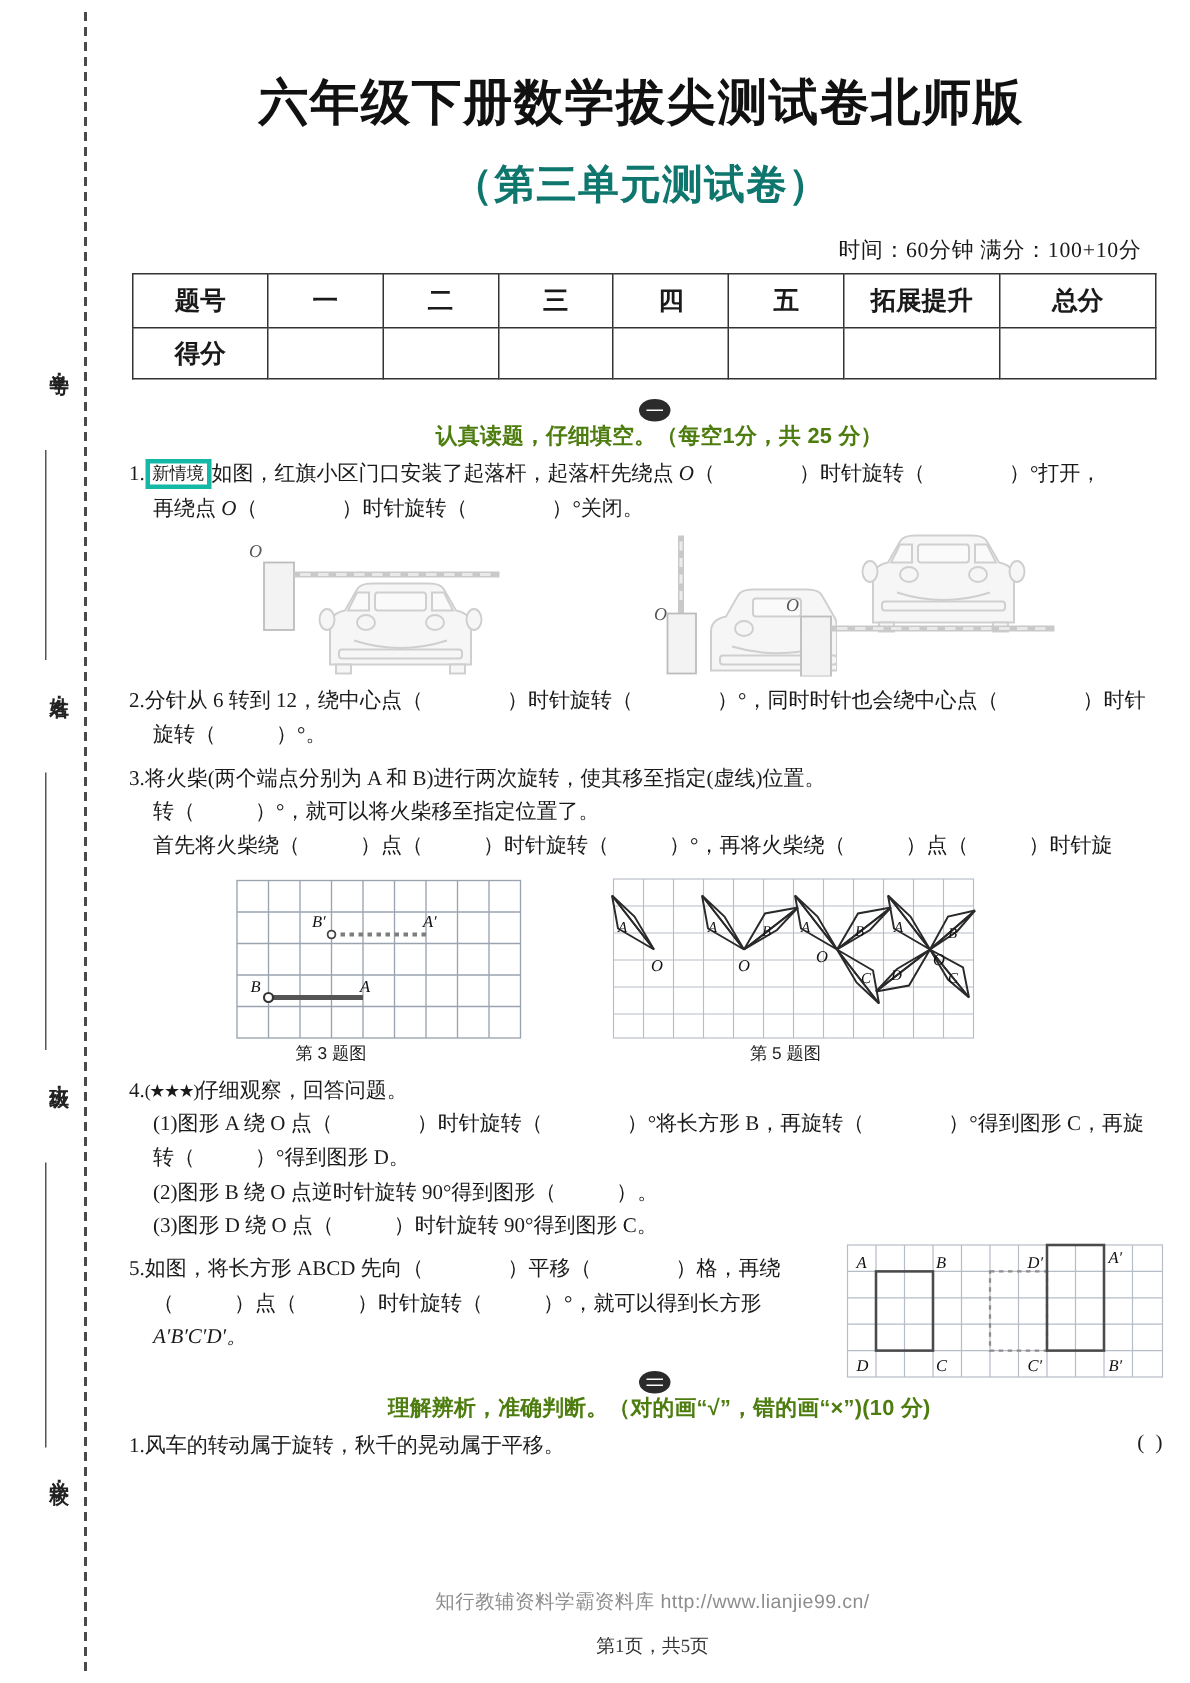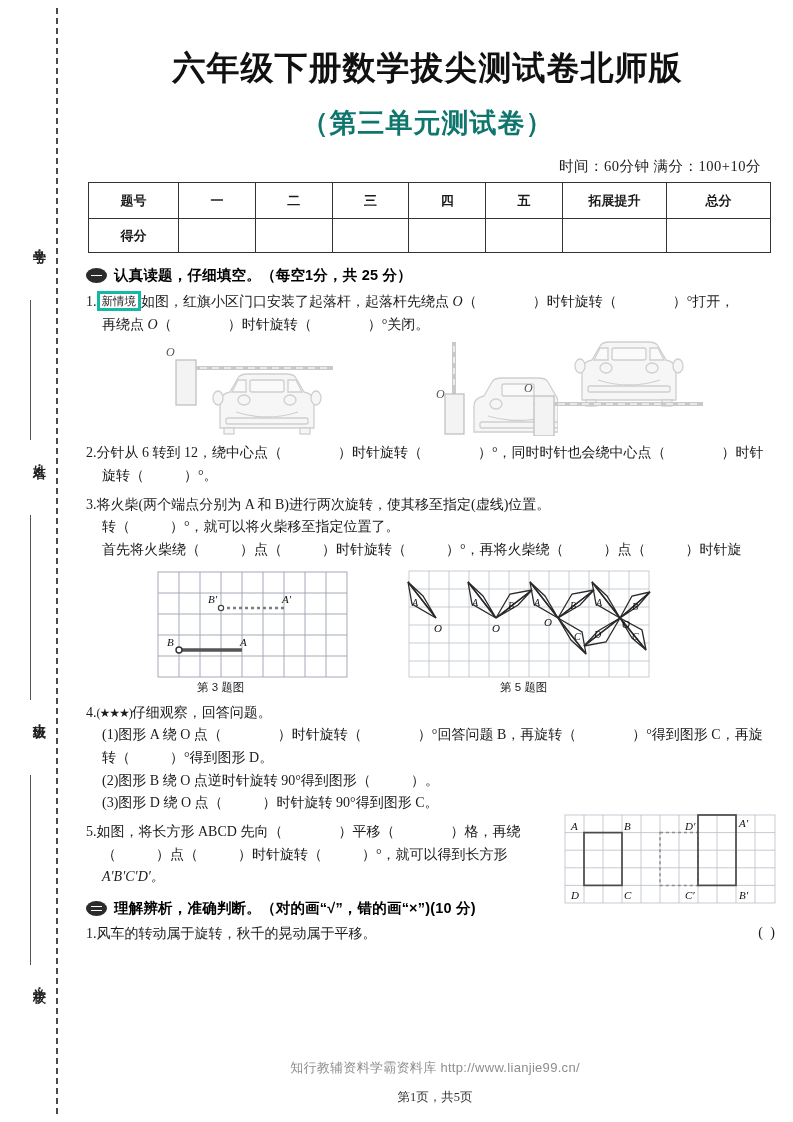--- a/index.html
+++ b/index.html
@@ -70,33 +70,34 @@
     border-collapse: collapse;
     table-layout: fixed;
   }
   table.score td {
     border: 1px solid #333;
     height: 34px;
     text-align: center;
     vertical-align: middle;
     font-family: "Liberation Sans", "DejaVu Sans", sans-serif;
     font-weight: bold;
-    font-size: 13px;
+    font-size: 17px;
   }
   table.score tr.head td { height: 36px; }
   table.score td.lbl { width: 90px; }
   table.score td.wide { width: 104px; }
 
   
   .section-head {
     display: flex; align-items: center;
     margin: 13px 0 6px 24px;
     font-family: "Liberation Sans", "DejaVu Sans", sans-serif;
-    font-weight: bold; font-size: 14.5px; color: #000000;
+    font-weight: bold; font-size: 14.5px; color: #4d7c0f;
     letter-spacing: .2px;
+    flex-direction: column;
   }
   .sec-bullet {
     width: 21px; height: 15px; border-radius: 50%;
     background: #2b2b2b; margin-right: 7px;
     display: inline-flex; flex-direction: column;
     align-items: center; justify-content: center;
     flex: 0 0 auto;
   }
   .sec-bullet i { display:block; width: 11px; height: 1.6px; background:#fff; }
   .sec-bullet i + i { margin-top: 2.6px; }
@@ -376,21 +377,21 @@
         <path d="M0 0 L-36 28 L-14 24 Z"></path>
         <text x="-26" y="20" font-family="Liberation Serif, serif" font-style="italic" font-size="10" fill="#111" stroke="none">D</text>
         <text x="2" y="10" font-family="Liberation Serif, serif" font-style="italic" font-size="11" fill="#111" stroke="none">O</text>
       </g>
     </svg>
     <span class="figcap" style="left:438px; top:112px;">第 5 题图</span>
   </div>
 
   <div class="q">
     <span>4.</span><span class="stars">(★★★)</span><span>仔细观察，回答问题。</span>
-    <span class="ind"><span>(1)图形 A 绕 O 点（</span><span class="blank"></span><span>）时针旋转（</span><span class="blank"></span><span>）°回答问题 B，再旋转（</span><span class="blank"></span><span>）°得到图形 C，再旋</span></span>
+    <span class="ind"><span>(1)图形 A 绕 O 点（</span><span class="blank"></span><span>）时针旋转（</span><span class="blank"></span><span>）°将长方形 B，再旋转（</span><span class="blank"></span><span>）°得到图形 C，再旋</span></span>
     <span class="ind"><span>转（</span><span class="blank sm"></span><span>）°得到图形 D。</span></span>
     <span class="ind"><span>(2)图形 B 绕 O 点逆时针旋转 90°得到图形（</span><span class="blank sm"></span><span>）。</span></span>
     <span class="ind"><span>(3)图形 D 绕 O 点（</span><span class="blank sm"></span><span>）时针旋转 90°得到图形 C。</span></span>
   </div>
 
   <div class="q q5wrap">
     
     <svg id="fig-q5" width="214" height="92" viewBox="0 0 214 92">
       <g stroke="#b6bdc7" stroke-width="0.8" fill="none">
         <rect x="2" y="2" width="210" height="88"></rect>

